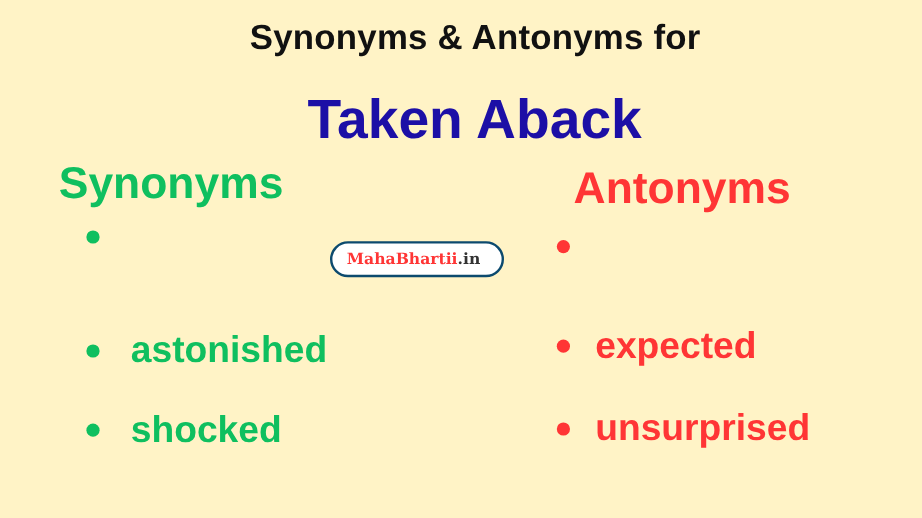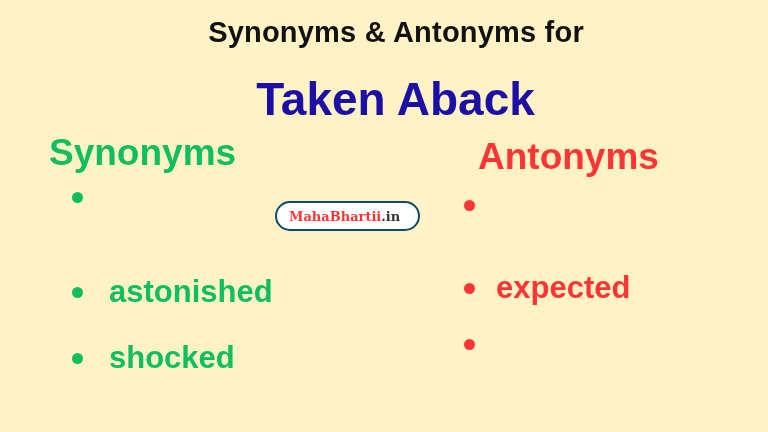--- a/index.html
+++ b/index.html
@@ -101,18 +101,19 @@
 
 <div class="abs item ant ant-0">
   <span class="bullet"></span>
 </div>
 <div class="abs item ant ant-1">
   <span class="bullet"></span>
   <span>expected</span>
 </div>
 <div class="abs item ant ant-2">
   <span class="bullet"></span>
+  <span>unsurprised</span>
 </div>
 
 <div class="abs badge">
   <span class="brand">MahaBhartii</span>
     <span class="tld">.in</span>
 </div>
 
 </body></html>

